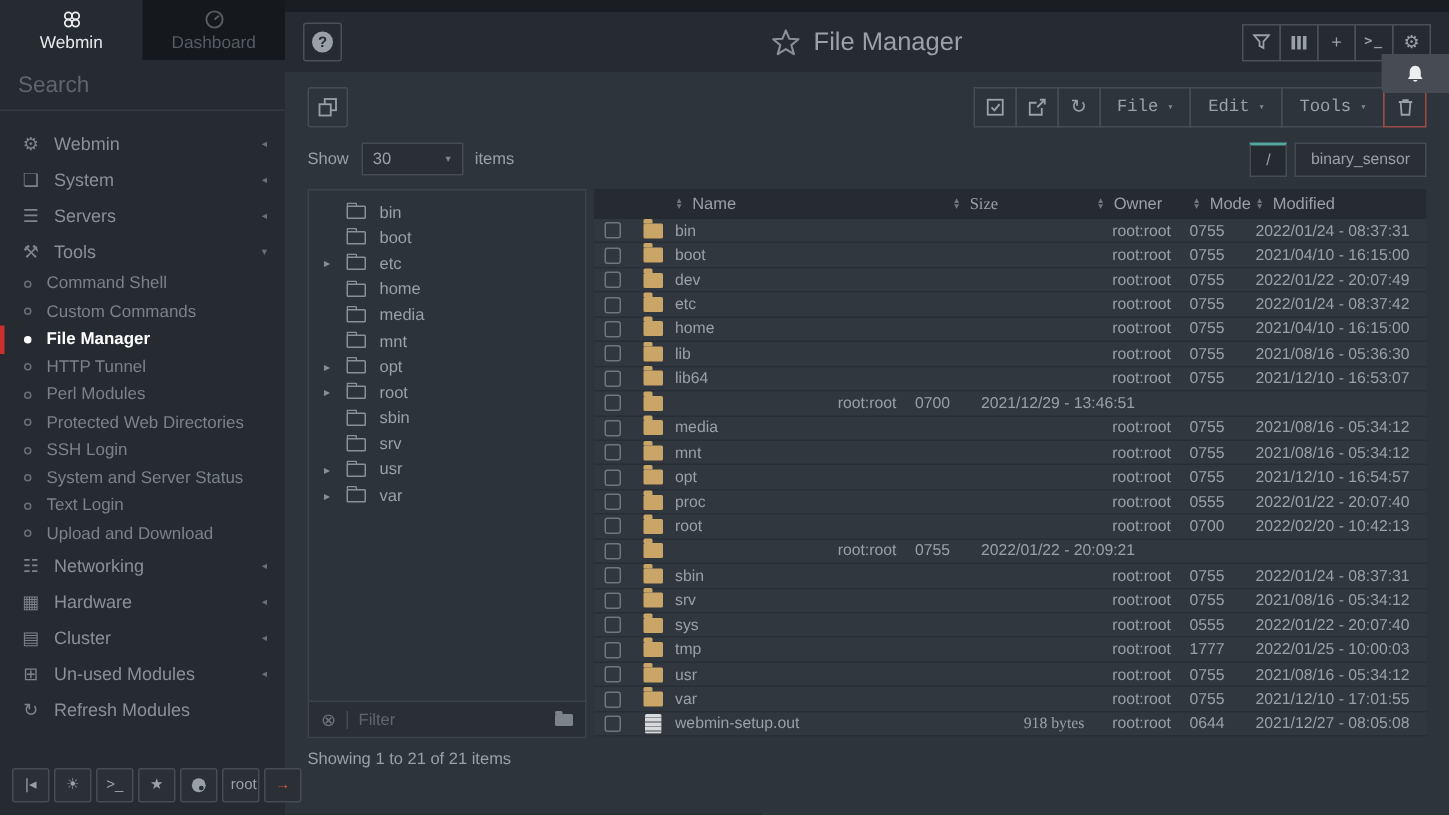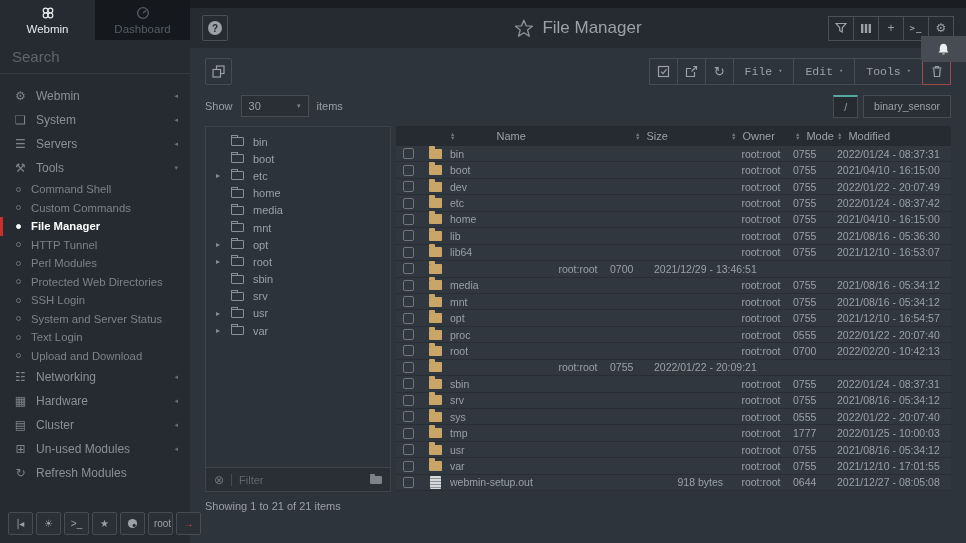--- a/index.html
+++ b/index.html
@@ -102,22 +102,22 @@
 
   .file-table { flex:1; display:flex; flex-direction:column; overflow:hidden; }
   .thead { height:20px; background:#262b31; display:flex; align-items:center; color:#9aa0a7;
     font-size:11px; flex:none; }
   .sort { display:inline-flex; flex-direction:column; line-height:4.5px; font-size:5.5px; color:#6f757c;
     margin-right:6px; cursor:pointer; }
   .trow { height:16.45px; background:#31373f; border-bottom:1px solid #292e35; display:flex;
     align-items:center; color:#9aa0a7; font-size:10.5px; cursor:pointer; }
   .c-check { width:24px; display:flex; justify-content:center; flex:none; }
   .c-icon { width:30px; display:flex; justify-content:center; flex:none; }
-  .c-name { flex:1; overflow:hidden; white-space:nowrap; text-overflow:ellipsis;gap:35px; }
-  .c-size { width:96px; text-align:right; padding-right:6px; flex:none; }
+  .c-name { flex:1; overflow:hidden; white-space:nowrap; text-overflow:ellipsis; }
+  .c-size { width:96px; text-align:right; padding-right:6px; flex:none;font-family:Liberation Serif, serif; }
   .c-owner { width:64px; text-align:center; flex:none; }
   .c-mode { width:44px; flex:none; }
   .c-mod { width:114px; flex:none; }
   .thead .c-size,.thead .c-owner,.thead .c-mode { text-align:left; padding-left:2px; display:flex; align-items:center; }
   .thead .hcell { display:flex; align-items:center; }
   .checkbox { width:11px; height:11px; border:1px solid #70767d; border-radius:2px; background:transparent; cursor:pointer; }
   .ficon { width:13px; height:10px; background:#c9a567; border-radius:1px; position:relative; }
   .ficon::before { content:""; position:absolute; top:-3px; left:0; width:6px; height:3px;
     background:#c9a567; border-radius:1px 1px 0 0; }
   .ficon.file { width:11px; height:13px; border-radius:1px; background:#d7d9db;

